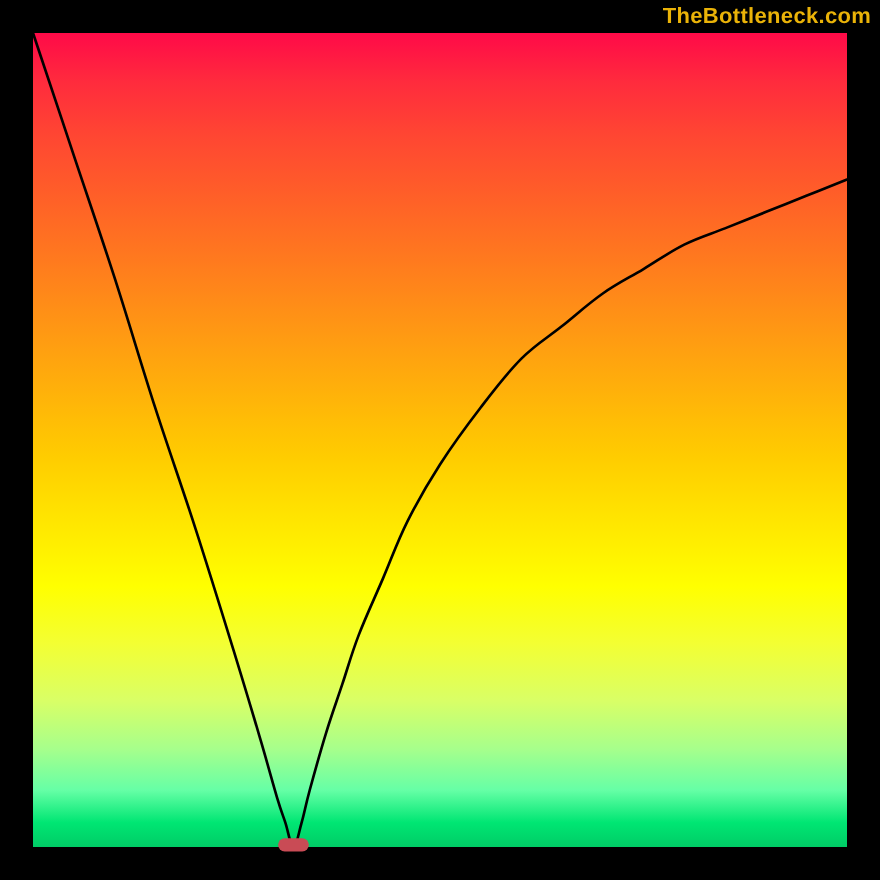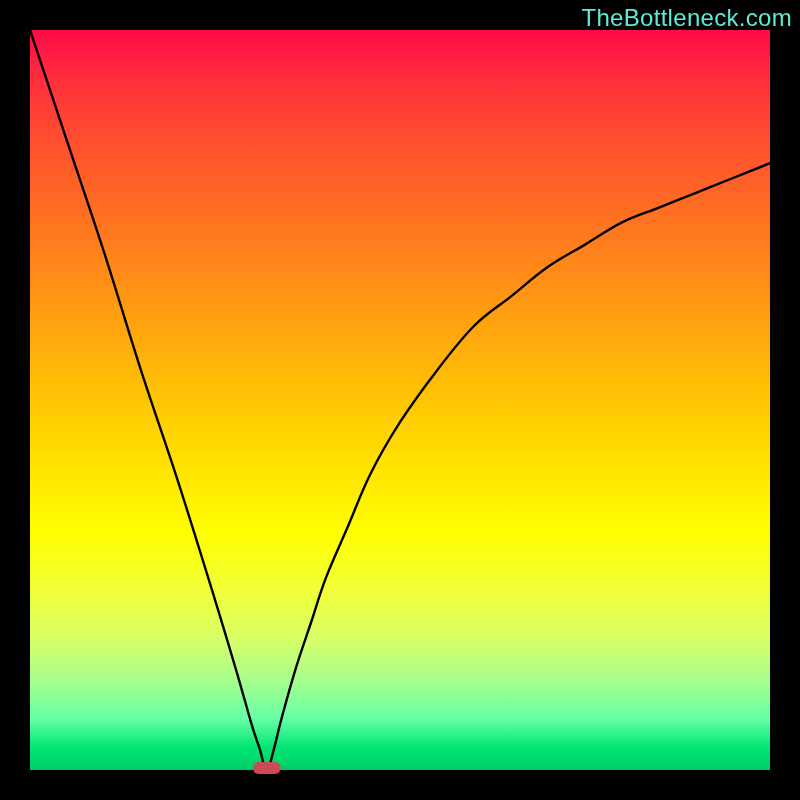--- a/index.html
+++ b/index.html
@@ -38,23 +38,23 @@
       #d9ff66 82%,
       #a6ff8c 88%,
       #66ffa6 93%,
       #00e673 97%,
       #00cc66 100%);
   }
   .watermark {
     position: absolute;
     top: 4px;
     right: 8px;
-    color: #5eead4;
-    font-size: 24px;
-    font-weight: 400;
+    color: #eab308;
+    font-size: 20px;
+    font-weight: 700;
     letter-spacing: 0.3px;
     user-select: none;
   }
   svg.overlay {
     position: absolute;
     left: 0;
     top: 0;
     width: 740px;
     height: 740px;
     overflow: visible;

